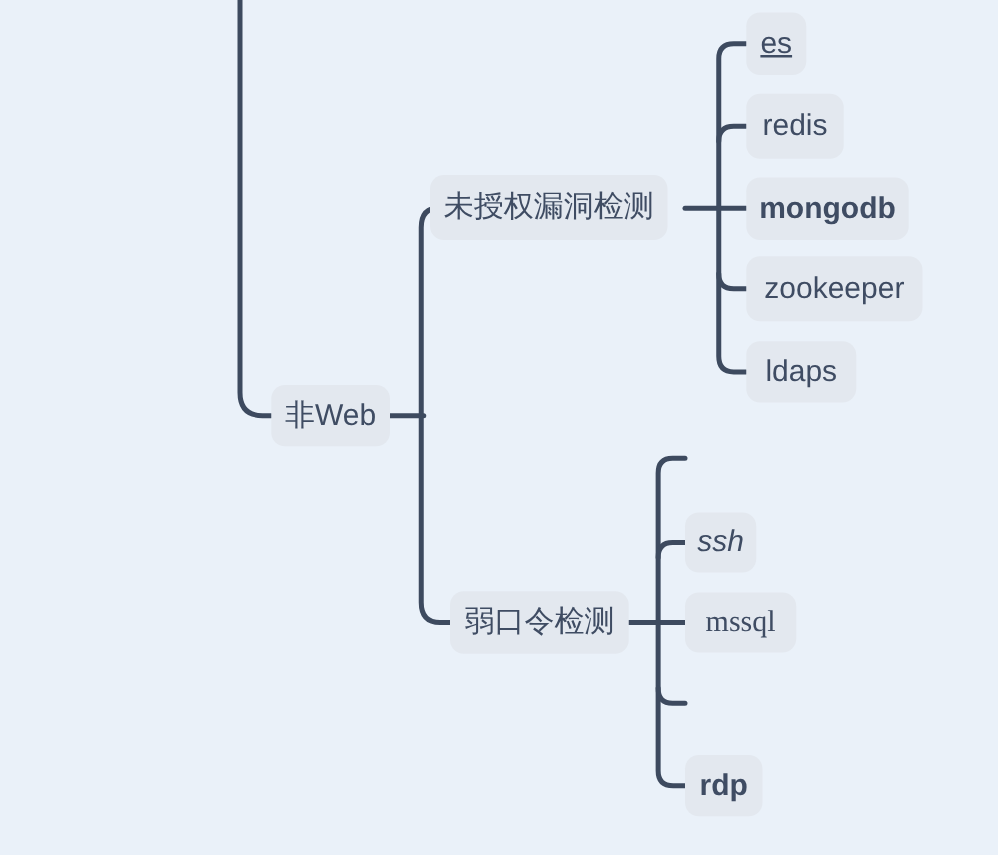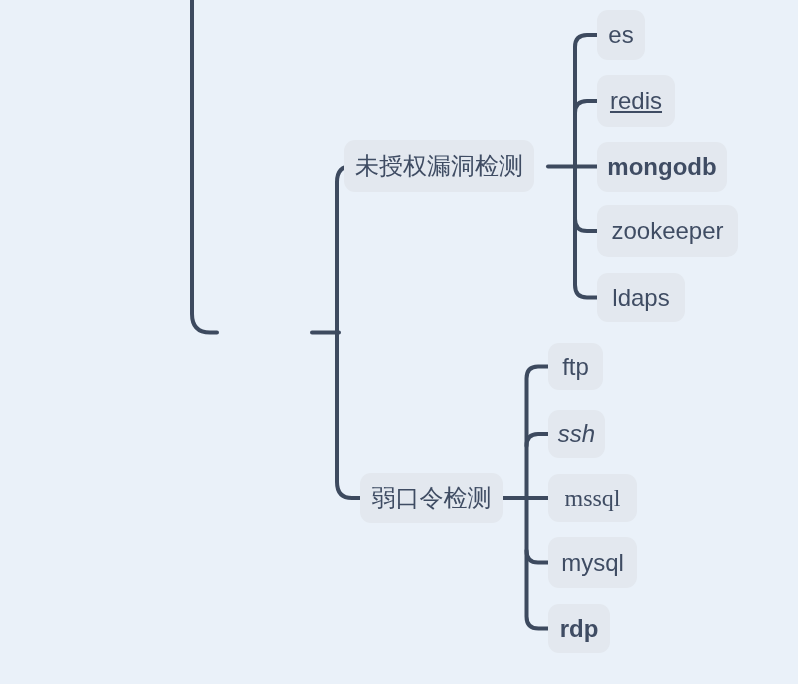--- a/index.html
+++ b/index.html
@@ -40,22 +40,22 @@
     background: var(--node-fill);
     color: var(--text-color);
     border-radius: 11px;
     font-size: 24px;
     line-height: 1;
     white-space: nowrap;
     cursor: default;
   }
   #n-trunk  { left: 217px; top: 308px; width:  95px; height: 49px; }
   #n-b0     { left: 344px; top: 140px; width: 190px; height: 52px; }
-  #n-b0c0   { left: 597px; top:  10px; width:  48px; height: 50px; }
-  #n-b0c1   { left: 597px; top:  75px; width:  78px; height: 52px; text-decoration: underline; }
+  #n-b0c0   { left: 597px; top:  10px; width:  48px; height: 50px; text-decoration: underline; }
+  #n-b0c1   { left: 597px; top:  75px; width:  78px; height: 52px; }
   #n-b0c2   { left: 597px; top: 142px; width: 130px; height: 50px; font-weight: bold; }
   #n-b0c3   { left: 597px; top: 205px; width: 141px; height: 52px; }
   #n-b0c4   { left: 597px; top: 273px; width:  88px; height: 49px; }
   #n-b1     { left: 360px; top: 473px; width: 143px; height: 50px; }
   #n-b1c0   { left: 548px; top: 343px; width:  55px; height: 47px; }
   #n-b1c1   { left: 548px; top: 410px; width:  57px; height: 48px; font-style: italic; }
   #n-b1c2   { left: 548px; top: 474px; width:  89px; height: 48px; font-family: Liberation Serif, serif; }
   #n-b1c3   { left: 548px; top: 537px; width:  89px; height: 51px; }
   #n-b1c4   { left: 548px; top: 604px; width:  62px; height: 49px; font-weight: bold; }
 </style>
@@ -71,28 +71,27 @@
     <path d="M548 166.5 H597"></path>
     <path d="M597 35 H587 Q575 35 575 47 V285 Q575 297.5 587 297.5 H597"></path>
     <path d="M575 113 Q575 101 587 101 H597"></path>
     <path d="M575 219 Q575 231 587 231 H597"></path>
     <path d="M503 498 H548"></path>
     <path d="M548 366.5 H538 Q526.5 366.5 526.5 378.5 V616.5 Q526.5 628.5 538.5 628.5 H548"></path>
     <path d="M526.5 446 Q526.5 434 538 434 H548"></path>
     <path d="M526.5 550.5 Q526.5 562.5 538 562.5 H548"></path>
   </svg>
 
+  <div class="node" id="n-trunk">非Web</div>
 
   <div class="node" id="n-b0">未授权漏洞检测</div>
   <div class="node" id="n-b0c0">es</div>
   <div class="node" id="n-b0c1">redis</div>
   <div class="node" id="n-b0c2">mongodb</div>
   <div class="node" id="n-b0c3">zookeeper</div>
   <div class="node" id="n-b1">弱口令检测</div>
 
   <div class="node" id="n-b0c4">ldaps</div>
-  <div class="node" id="n-b1c0">ftp</div>
   <div class="node" id="n-b1c1">ssh</div>
   <div class="node" id="n-b1c2">mssql</div>
-  <div class="node" id="n-b1c3">mysql</div>
   <div class="node" id="n-b1c4">rdp</div>
 
 </div>
 
 </body></html>

